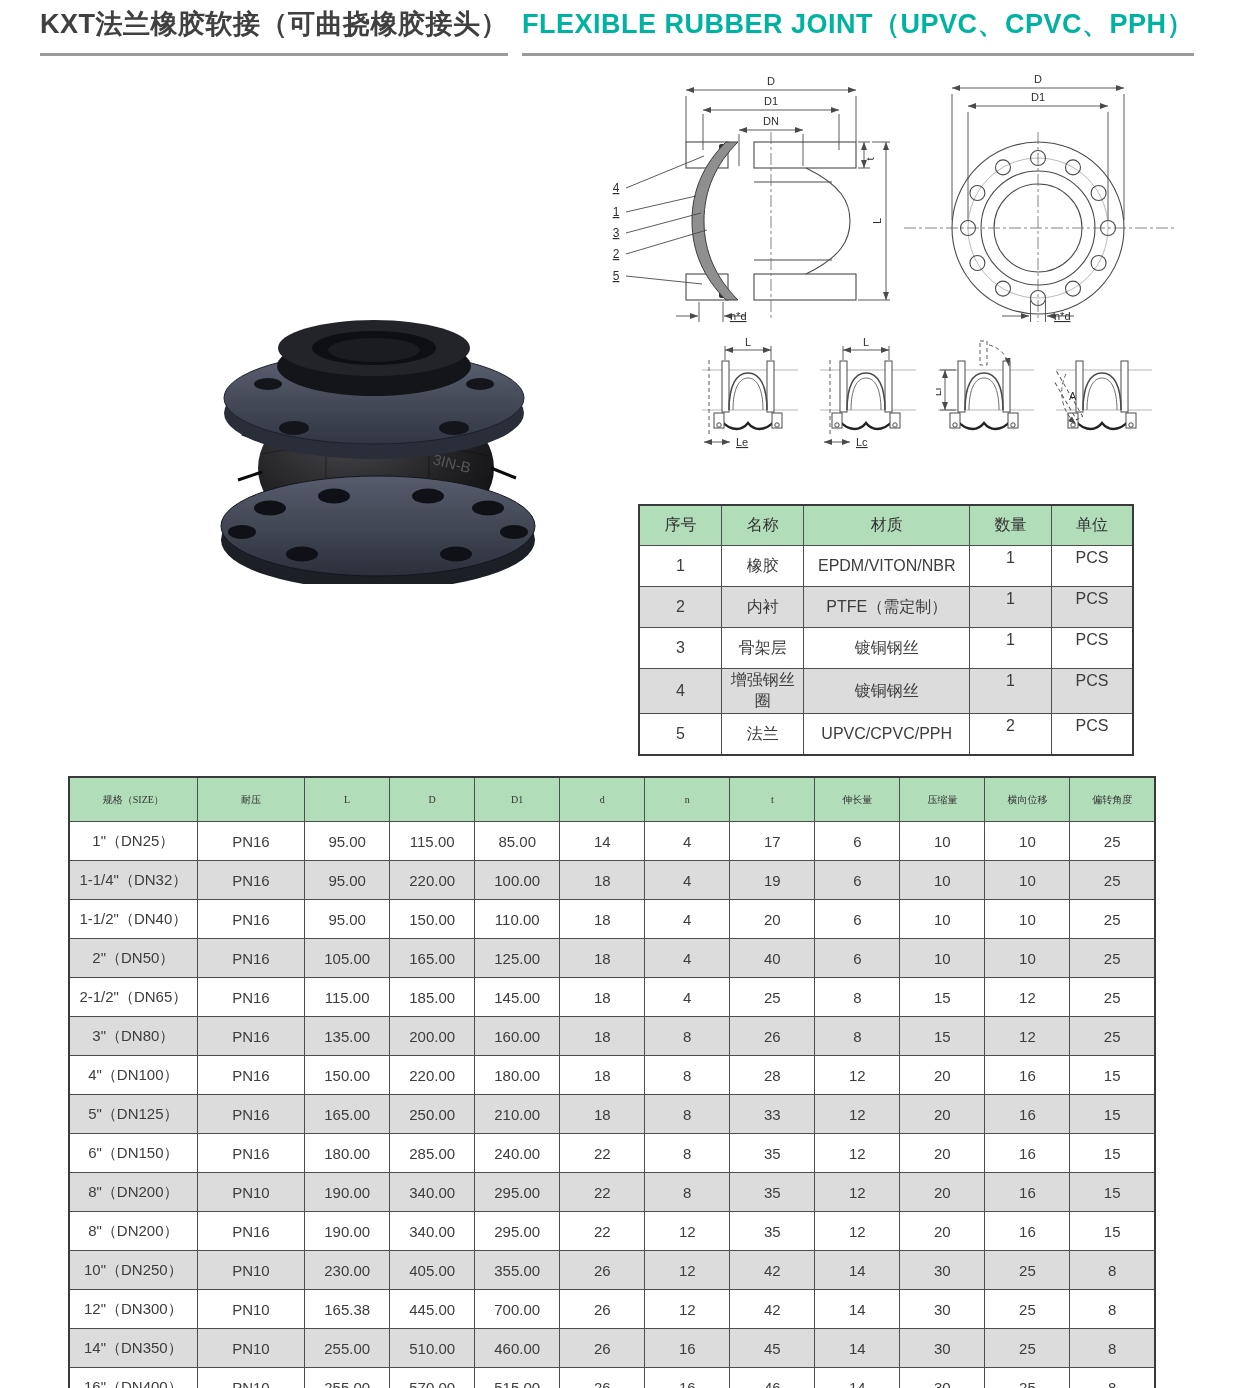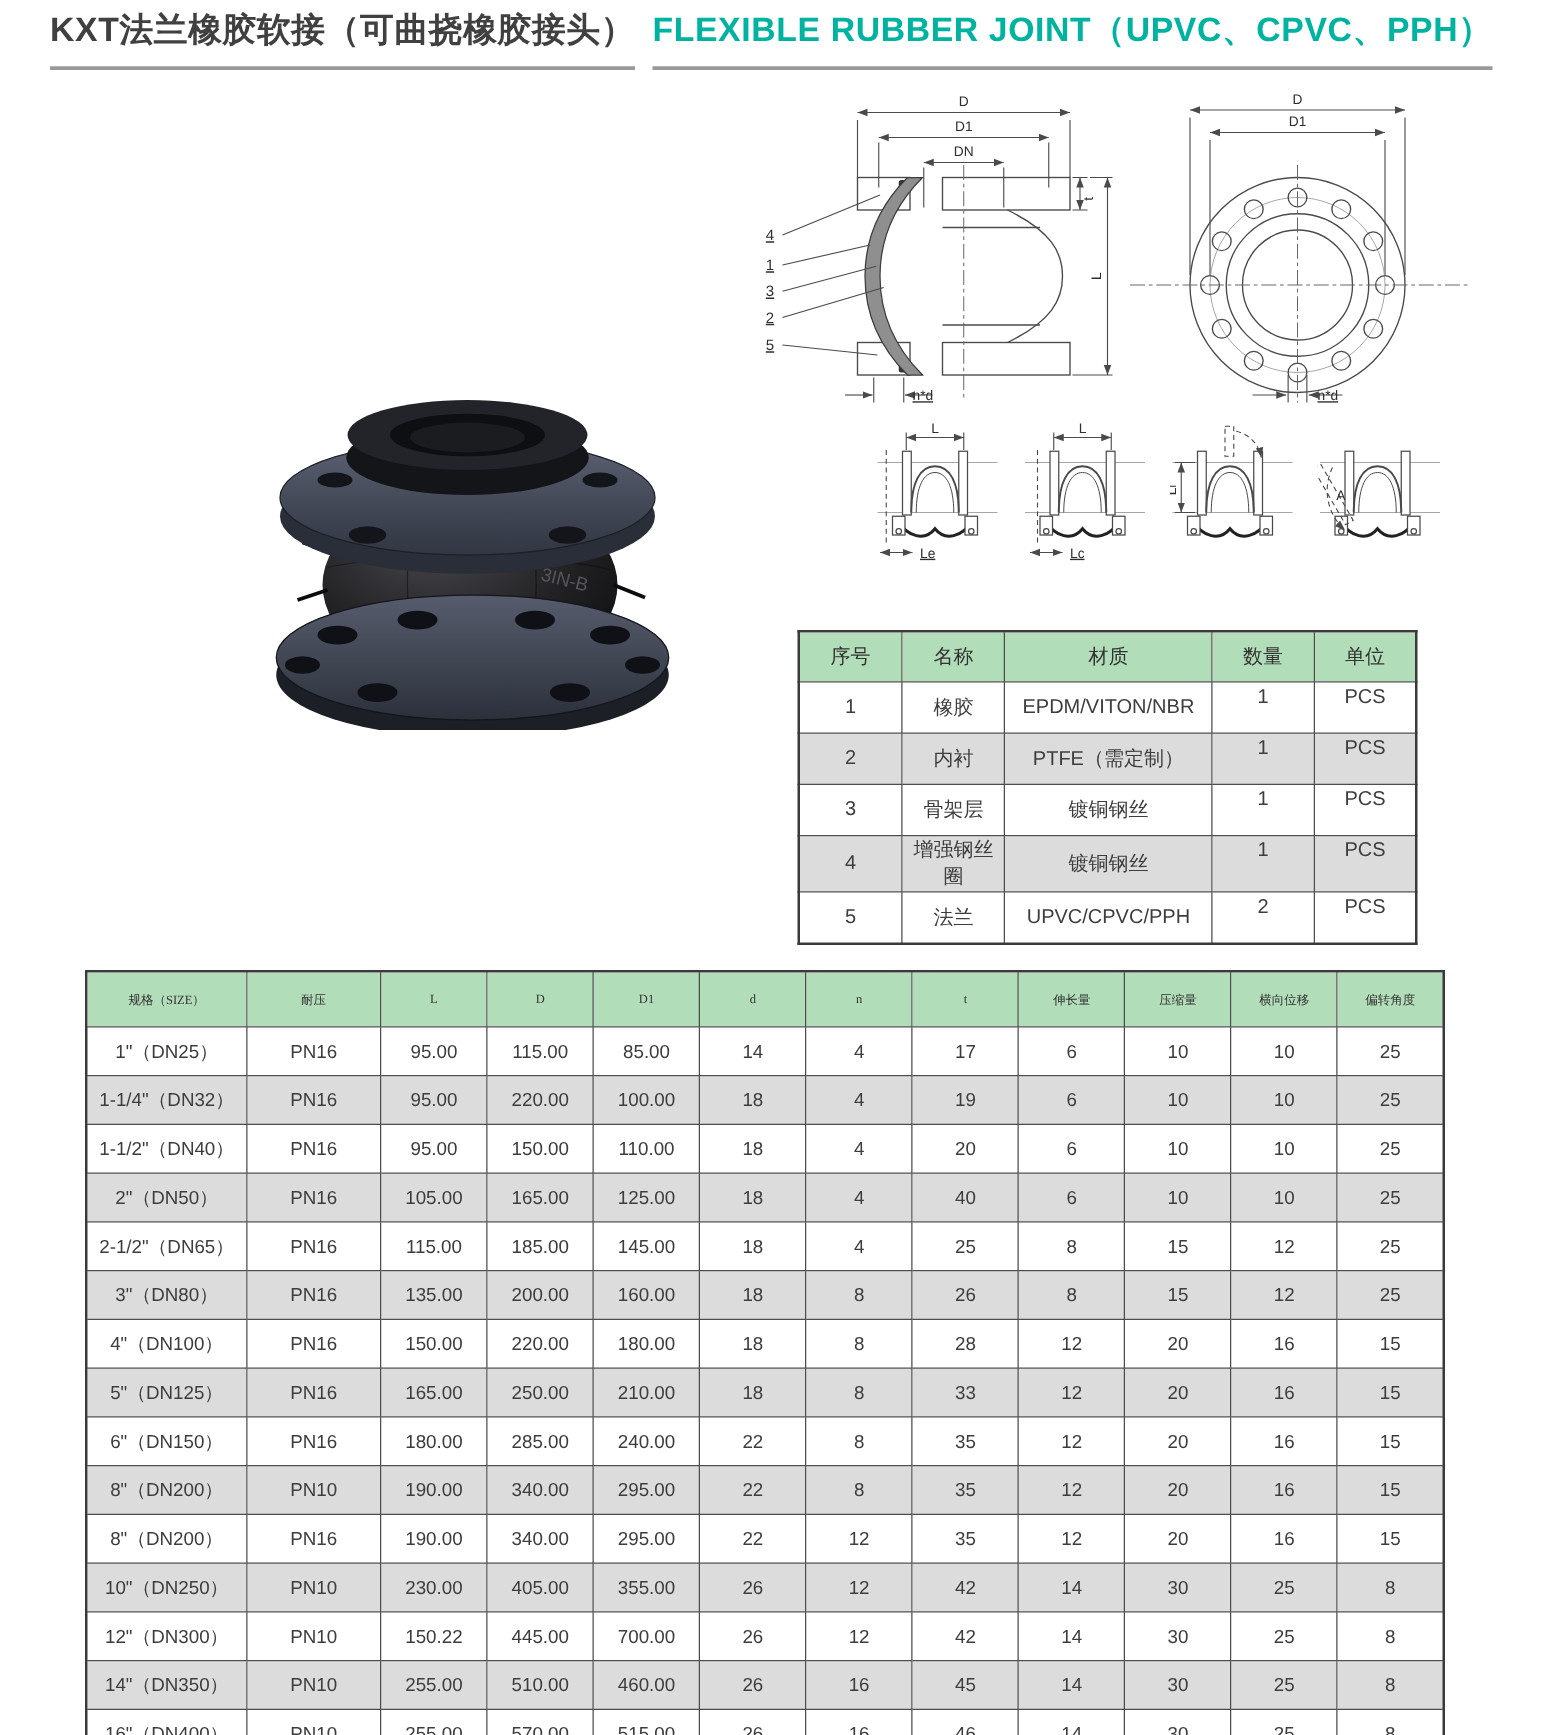--- a/index.html
+++ b/index.html
@@ -536,21 +536,21 @@
           <td>12</td>
           <td>42</td>
           <td>14</td>
           <td>30</td>
           <td>25</td>
           <td>8</td>
         </tr>
         <tr>
           <td>12"（DN300）</td>
           <td>PN10</td>
-          <td>150.22</td>
+          <td>165.38</td>
           <td>445.00</td>
           <td>700.00</td>
           <td>26</td>
           <td>12</td>
           <td>42</td>
           <td>14</td>
           <td>30</td>
           <td>25</td>
           <td>8</td>
         </tr>

